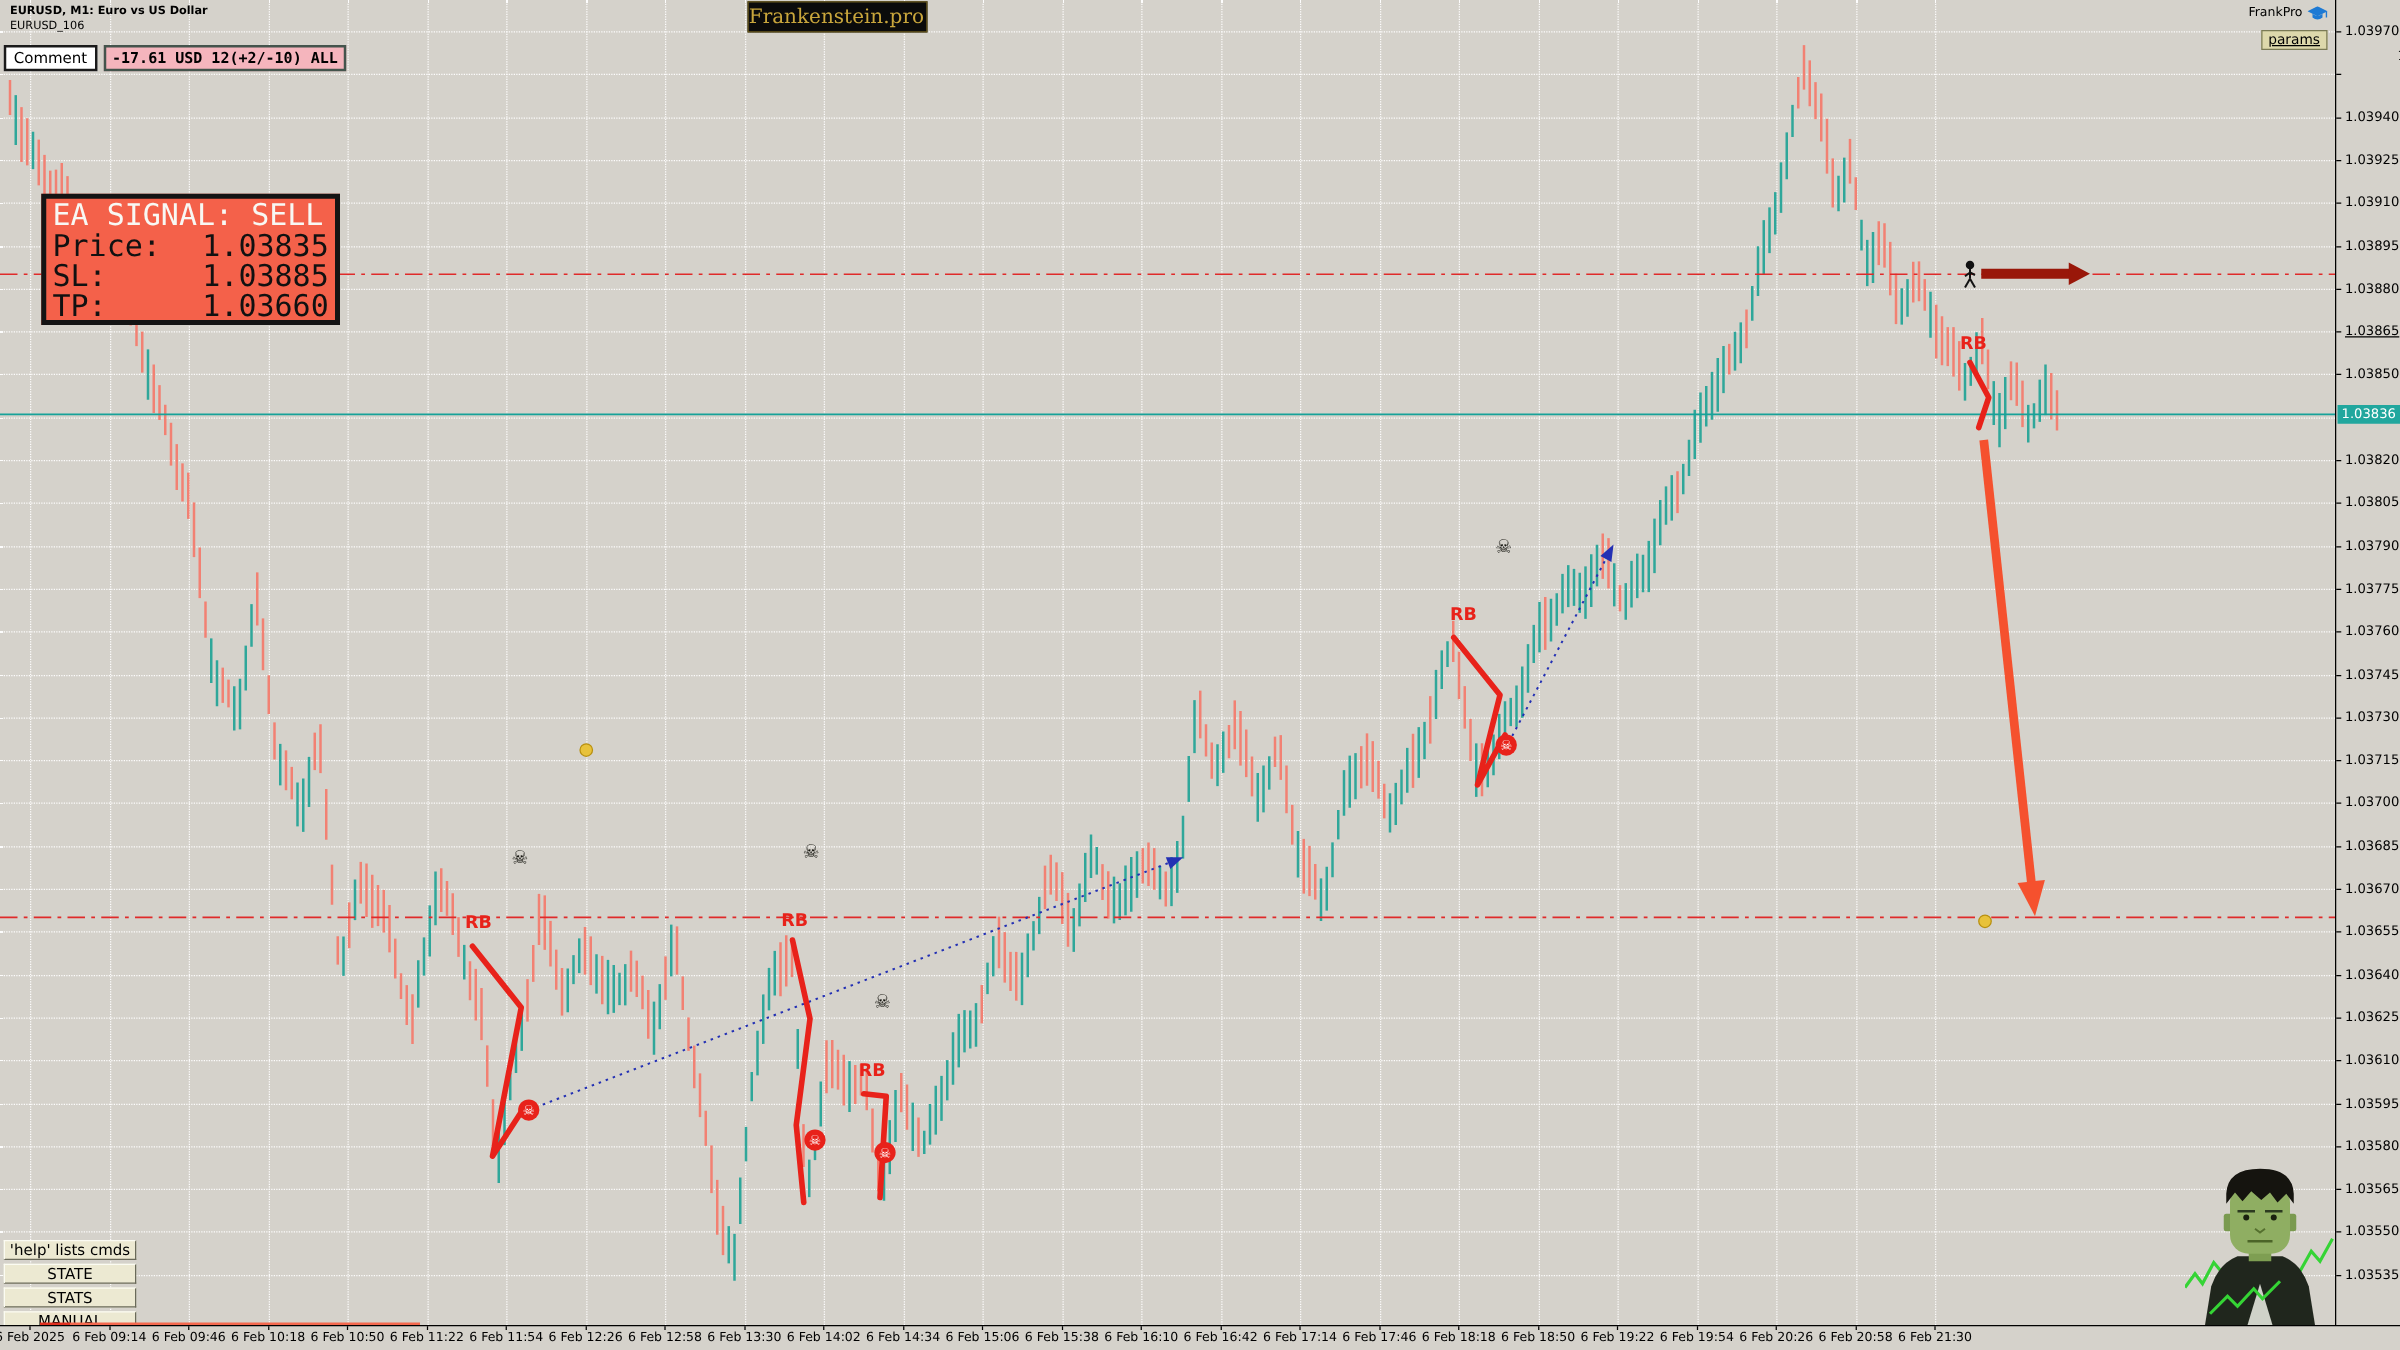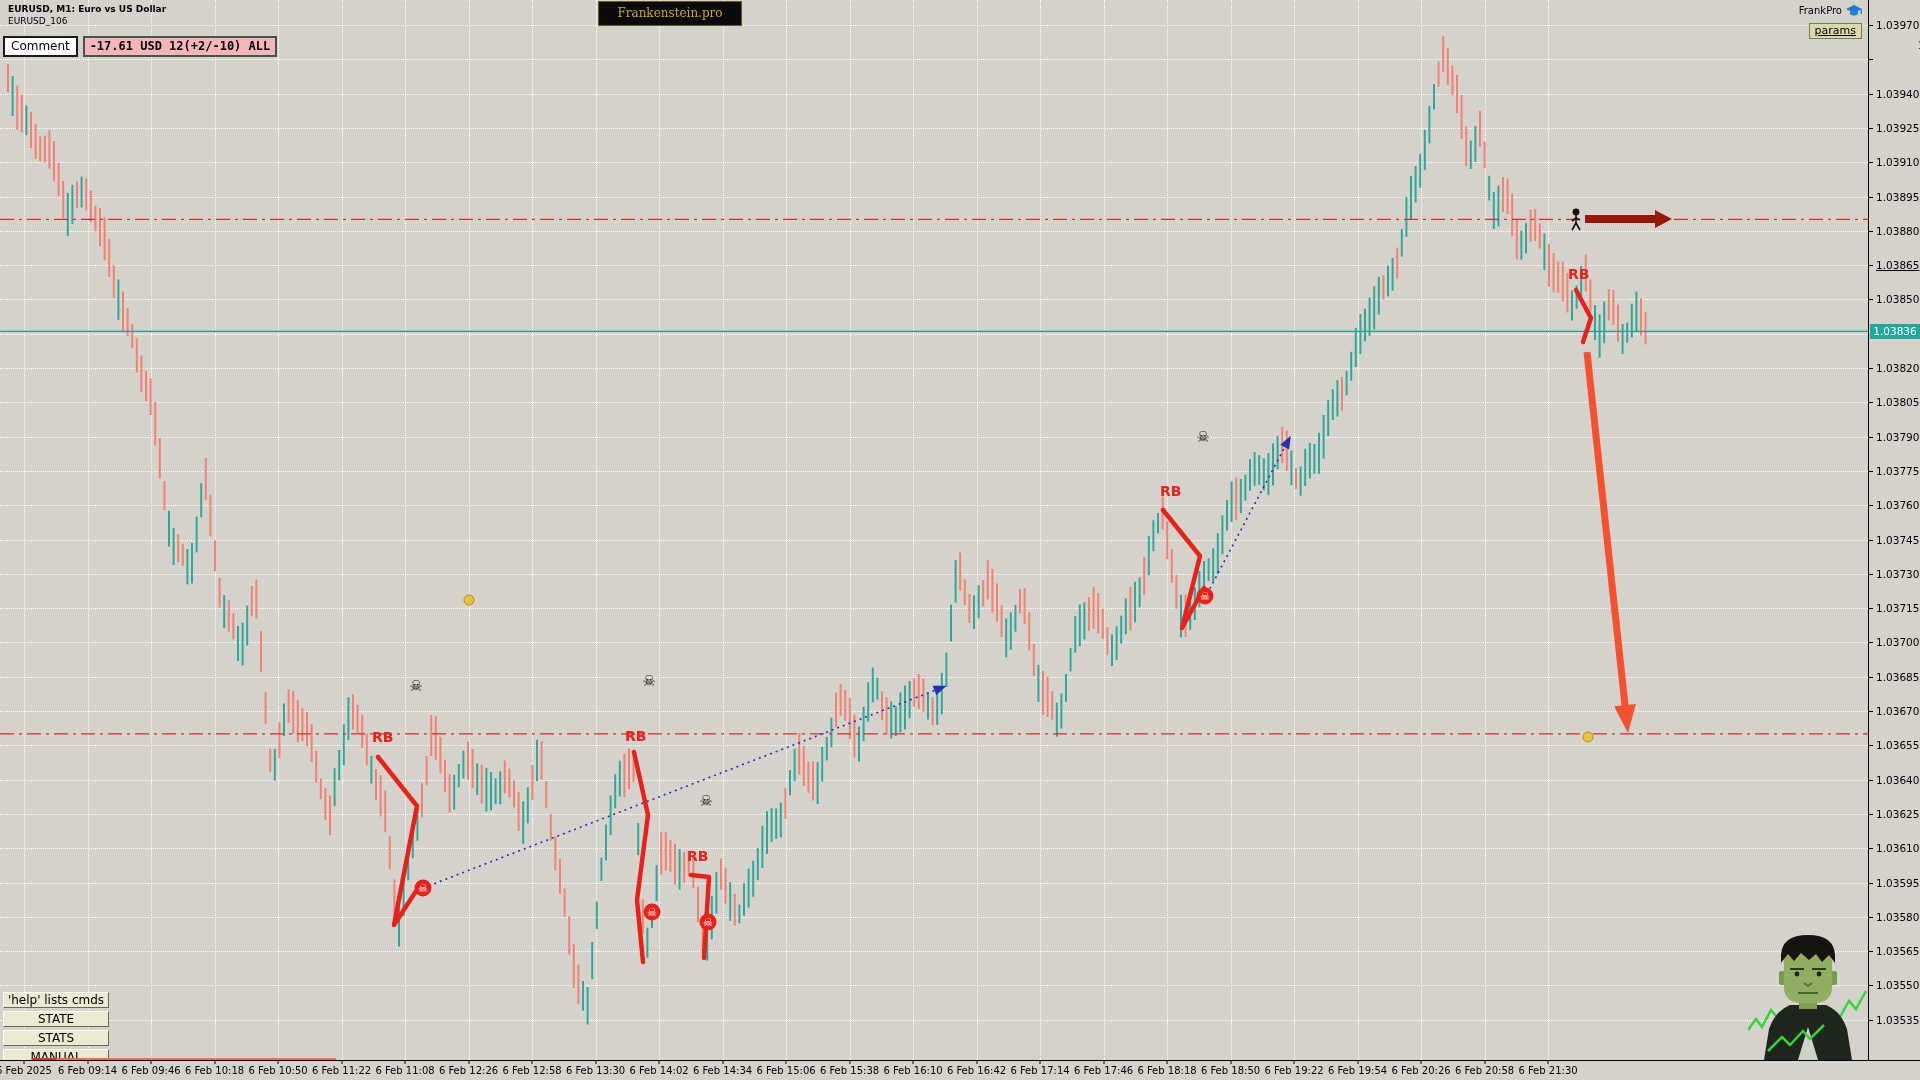--- a/index.html
+++ b/index.html
@@ -6,22 +6,22 @@
   body{width:1920px;height:1080px;position:relative;overflow:hidden;
        background:#d5d2cb;font-family:"DejaVu Sans",sans-serif;color:#000;}
   #chart{position:absolute;left:0;top:0;width:1868px;height:1060px;overflow:hidden;}
   .hgrid{position:absolute;left:0;width:1868px;height:0;border-top:1px dotted rgba(255,255,255,.95);z-index:1;}
   .vgrid{position:absolute;top:0;height:1060px;width:0;border-left:1px dotted rgba(255,255,255,.95);z-index:1;}
   #plot{position:absolute;left:0;top:0;z-index:2;}
   .hdr{position:absolute;left:8px;font-size:9px;font-weight:bold;z-index:5;letter-spacing:0;}
   #hdr2{top:16px;font-weight:normal;}
   #hdr1{top:4px;}
   #brand{position:absolute;left:598px;top:1px;width:142px;height:23px;background:#0b0b0b;
-         border:1px solid #6b5a1e;color:#c9a63c;font-family:"DejaVu Serif",serif;font-size:12px;
-         text-align:center;line-height:22px;z-index:5;}
+         border:1px solid #6b5a1e;color:#c9a63c;font-family:"DejaVu Serif",serif;font-size:16px;
+         text-align:left;line-height:22px;z-index:5;}
   #acct{position:absolute;right:6px;top:5px;z-index:5;font-size:10px;text-align:right;}
   #acct .nm{vertical-align:top;margin-right:4px;}
   #params{display:inline-block;margin-top:3px;background:#ddd8ab;border:1px solid #7a7a55;
           font-size:11px;padding:0 5px 1px 5px;text-decoration:underline;cursor:pointer;}
   #comment-row{position:absolute;left:3px;top:36px;z-index:5;font-size:12px;}
   #comment-btn{display:inline-block;background:#fff;border:2px solid #1a1a1a;padding:1px 6px 2px 6px;
                font-size:12px;vertical-align:top;cursor:pointer;}
   #comment-val{display:inline-block;background:#f5b5bd;border:2px solid #44544c;margin-left:1px;
                font-family:"DejaVu Sans Mono",monospace;font-weight:bold;font-size:12px;
                padding:1px 5px 2px 5px;vertical-align:top;white-space:pre;}
@@ -526,20 +526,35 @@
           <rect x="14.6" y="4" width="1.2" height="5" fill="#1e7ad4"></rect>
         </svg></span><br>
     <span id="params">params</span>
   </div>
 
   <div id="comment-row">
     <span id="comment-btn">Comment</span>
     <span id="comment-val">-17.61 USD 12(+2/-10) ALL</span>
   </div>
 
+  <div id="signal">
+    <div class="t">EA SIGNAL: SELL</div>
+    <div class="r">
+        <span>Price:</span>
+        <span>1.03835</span>
+      </div>
+    <div class="r">
+        <span>SL:</span>
+        <span>1.03885</span>
+      </div>
+    <div class="r">
+        <span>TP:</span>
+        <span>1.03660</span>
+      </div>
+  </div>
 
   <div id="cmds">
       <div class="cmd">'help' lists cmds</div>
       <div class="cmd">STATE</div>
       <div class="cmd">STATS</div>
       <div class="cmd">MANUAL</div>
       <div class="cmd on">ON</div>
     </div>
 
   <div id="statusbar">
@@ -616,21 +631,21 @@
     <div class="tlabel" style="left: 87.5px;">6 Feb 09:14</div>
     <div class="ttick" style="left: 151px;"></div>
     <div class="tlabel" style="left: 151px;">6 Feb 09:46</div>
     <div class="ttick" style="left: 214.5px;"></div>
     <div class="tlabel" style="left: 214.5px;">6 Feb 10:18</div>
     <div class="ttick" style="left: 278px;"></div>
     <div class="tlabel" style="left: 278px;">6 Feb 10:50</div>
     <div class="ttick" style="left: 341.5px;"></div>
     <div class="tlabel" style="left: 341.5px;">6 Feb 11:22</div>
     <div class="ttick" style="left: 405px;"></div>
-    <div class="tlabel" style="left: 405px;">6 Feb 11:08</div>
+    <div class="tlabel" style="left: 405px;">6 Feb 11:54</div>
     <div class="ttick" style="left: 468.5px;"></div>
     <div class="tlabel" style="left: 468.5px;">6 Feb 12:26</div>
     <div class="ttick" style="left: 532px;"></div>
     <div class="tlabel" style="left: 532px;">6 Feb 12:58</div>
     <div class="ttick" style="left: 595.5px;"></div>
     <div class="tlabel" style="left: 595.5px;">6 Feb 13:30</div>
     <div class="ttick" style="left: 659px;"></div>
     <div class="tlabel" style="left: 659px;">6 Feb 14:02</div>
     <div class="ttick" style="left: 722.5px;"></div>
     <div class="tlabel" style="left: 722.5px;">6 Feb 14:34</div>

